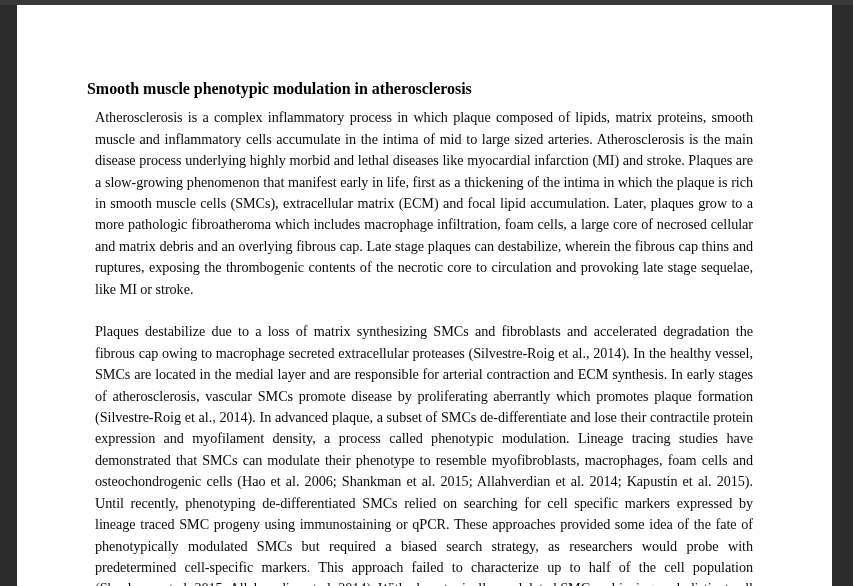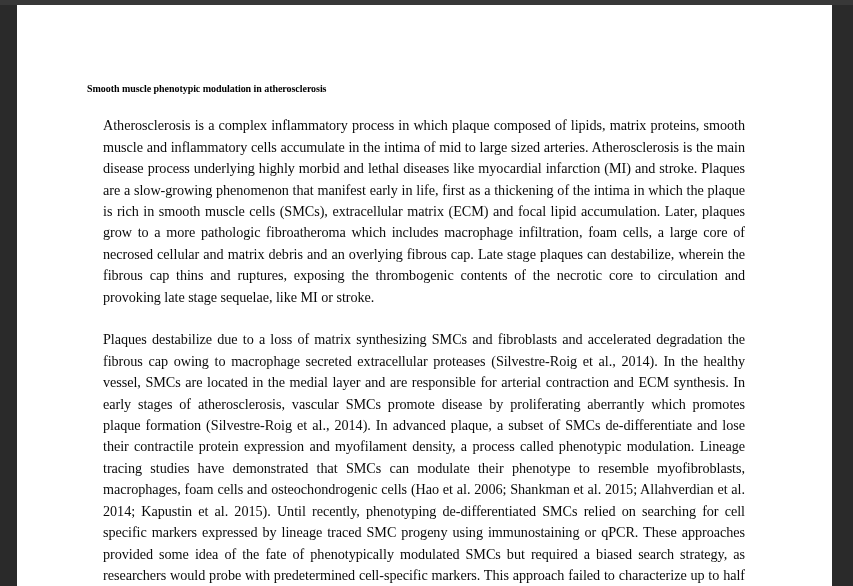--- a/index.html
+++ b/index.html
@@ -45,36 +45,36 @@
     padding-top: 73px;
     box-sizing: border-box;
   }
   .doc-block {
     margin-left: 70px;
     margin-right: 71px;
     width: 674px;
   }
   .doc-heading {
     font-family: "Liberation Serif", serif;
-    font-size: 10px;
+    font-size: 16px;
     font-weight: bold;
     color: #000000;
     line-height: 21.4px;
     text-align: left;
     letter-spacing: -0.05px;
   }
   .doc-para {
     font-family: "Liberation Serif", serif;
     font-size: 14.2px;
     font-weight: normal;
     color: #0a0a0a;
     line-height: 21.4px;
     text-align: justify;
     text-justify: inter-word;
-    margin: 16px;
+    margin: 8px;
     letter-spacing: -0.05px;
   }
   .doc-para.gap-before {
     margin-top: 21.4px;
   }
 </style>
 </head>
 <body>
 
 <div class="viewer">

